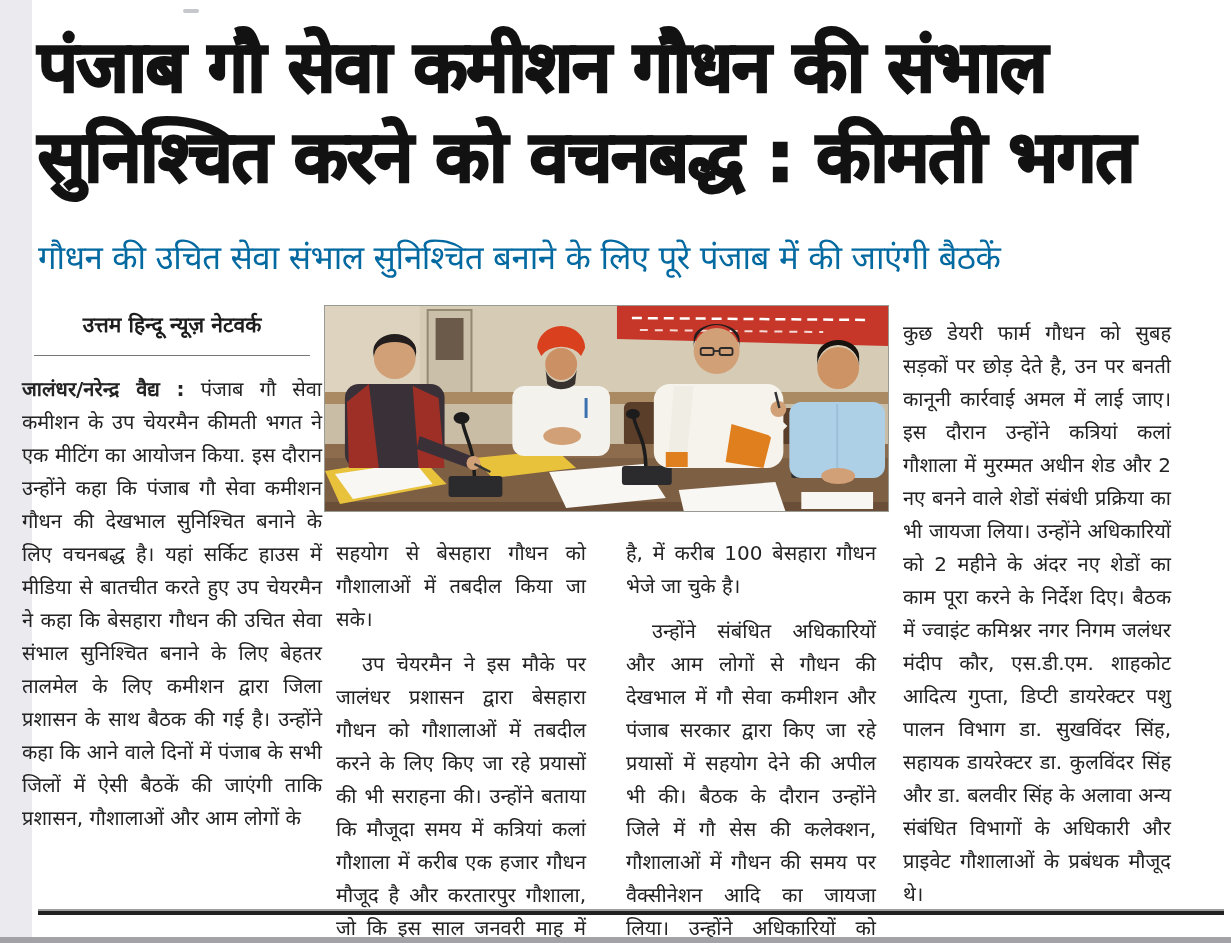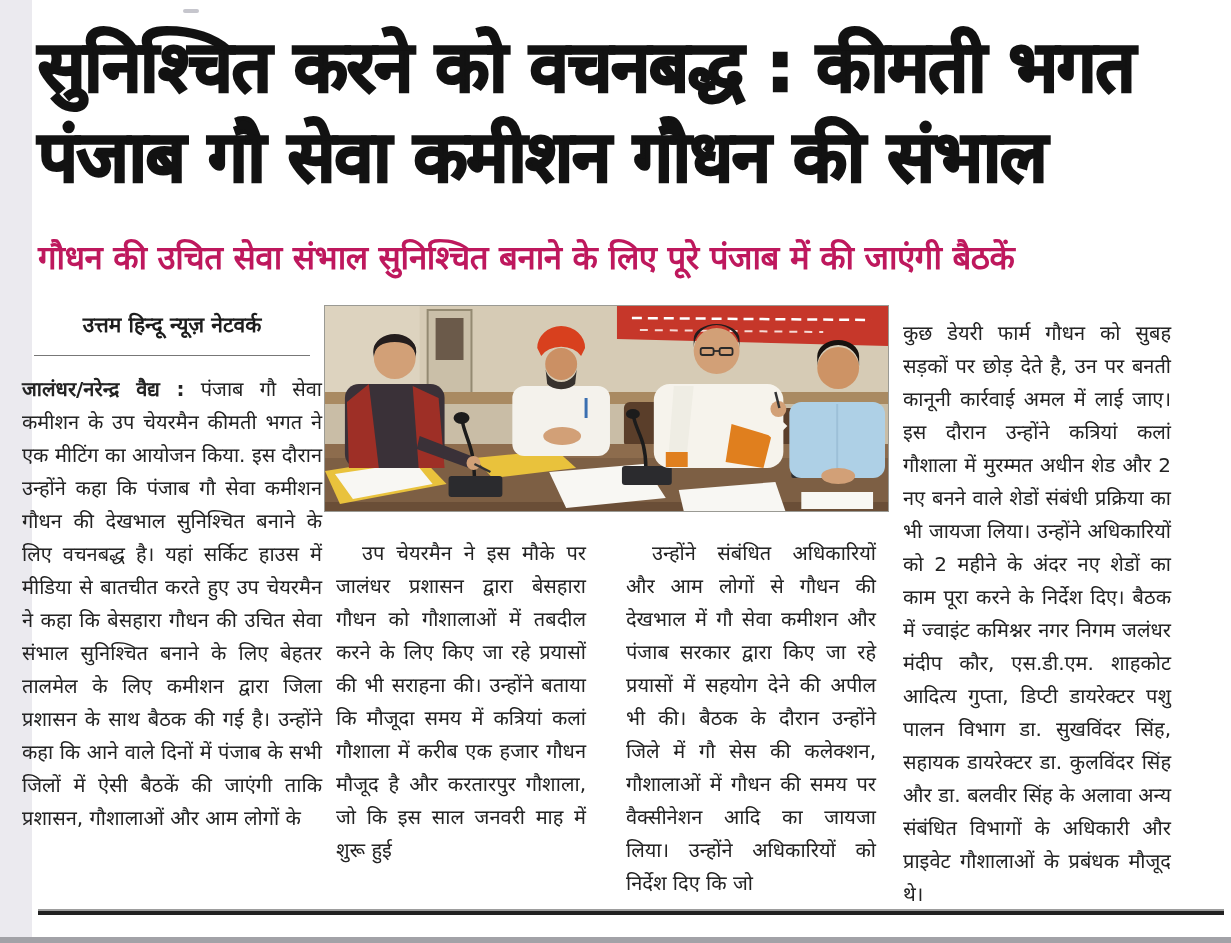--- a/index.html
+++ b/index.html
@@ -4,21 +4,21 @@
 <title></title>
 <style>
   html,body{margin:0;padding:0;background:#fff;}
   .page{position:relative;width:1231px;height:943px;background:#ffffff;overflow:hidden;
         font-family:"DejaVu Sans","Liberation Sans",sans-serif;color:#242424;}
   .edge-left{position:absolute;left:0;top:0;width:32px;height:937px;background:#ebeaef;}
   .edge-bottom{position:absolute;left:0;top:937px;width:1231px;height:6px;background:#a2a2a7;}
   .scan-mark{position:absolute;left:183px;top:9px;width:16px;height:4px;background:#c6c6cd;border-radius:2px;}
   .headline{position:absolute;left:38px;top:22px;width:1185px;color:#121212;font-weight:bold;
             font-size:70px;line-height:1.29;letter-spacing:-1px;-webkit-text-stroke:2.4px #121212;}
-  .subheadline{position:absolute;left:38px;top:237px;width:1185px;color:#be185d;font-weight:bold;
+  .subheadline{position:absolute;left:38px;top:237px;width:1185px;color:#0369a1;font-weight:normal;
             font-size:33px;line-height:1.3;letter-spacing:-0.5px;}
   .body-row{position:absolute;left:22px;top:305px;width:1177px;display:flex;gap:2px;}
   .col{font-size:20px;line-height:33px;text-align:justify;color:#232323;}
   .col1{width:300px;}
   .mid{width:565px;}
   .col4{width:292px;}
   .byline{font-size:21px;font-weight:bold;text-align:center;color:#1d1d1d;width:92%;margin:2px auto 0;
           padding:2px 0 13px;border-bottom:1.5px solid #777;}
   .col1 p{margin:17px 0 16px;}
   .photo-frame{width:563px;height:205px;border:1px solid #9a9a94;background:#d6cbb5;}
@@ -31,22 +31,22 @@
 </style>
 </head>
 <body>
 
 <div class="page">
 
   <div class="edge-left"></div>
   <div class="scan-mark"></div>
 
   <div class="headline">
+    <div>पंजाब गौ सेवा कमीशन गौधन की संभाल</div>
     <div>सुनिश्चित करने को वचनबद्ध : कीमती भगत</div>
-    <div>पंजाब गौ सेवा कमीशन गौधन की संभाल</div>
   </div>
 
   <div class="subheadline">गौधन की उचित सेवा संभाल सुनिश्चित बनाने के लिए पूरे पंजाब में की जाएंगी बैठकें</div>
 
   <div class="body-row">
 
     <div class="col col1">
       <div class="byline">उत्तम हिन्दू न्यूज़ नेटवर्क</div>
       <p><b>जालंधर/नरेन्द्र वैद्य :</b><span> पंजाब गौ सेवा कमीशन के उप चेयरमैन कीमती भगत ने एक मीटिंग का आयोजन किया. इस दौरान उन्होंने कहा कि पंजाब गौ सेवा कमीशन गौधन की देखभाल सुनिश्चित बनाने के लिए वचनबद्ध है। यहां सर्किट हाउस में मीडिया से बातचीत करते हुए उप चेयरमैन ने कहा कि बेसहारा गौधन की उचित सेवा संभाल सुनिश्चित बनाने के लिए बेहतर तालमेल के लिए कमीशन द्वारा जिला प्रशासन के साथ बैठक की गई है। उन्होंने कहा कि आने वाले दिनों में पंजाब के सभी जिलों में ऐसी बैठकें की जाएंगी ताकि प्रशासन, गौशालाओं और आम लोगों के</span></p>
     </div>
@@ -139,23 +139,25 @@
           <rect x="466" y="96" width="96" height="76" rx="12" fill="#aed0e6"></rect>
           <circle cx="515" cy="62" r="21" fill="#cd9365"></circle>
           <path d="M494,60 a21,21 0 0 1 42,0 l0,-10 a21,16 0 0 0 -42,0 Z" fill="#18120f"></path>
           <line x1="514" y1="98" x2="514" y2="168" stroke="#9dc0d8" stroke-width="2"></line>
           <ellipse cx="515" cy="170" rx="17" ry="8" fill="#d2a077"></ellipse>
         </g>
       </svg>
 
       <div class="mid-cols">
         <div class="col mid-col">
+          <p>सहयोग से बेसहारा गौधन को गौशालाओं में तबदील किया जा सके।</p>
           <p class="indent">उप चेयरमैन ने इस मौके पर जालंधर प्रशासन द्वारा बेसहारा गौधन को गौशालाओं में तबदील करने के लिए किए जा रहे प्रयासों की भी सराहना की। उन्होंने बताया कि मौजूदा समय में कत्रियां कलां गौशाला में करीब एक हजार गौधन मौजूद है और करतारपुर गौशाला, जो कि इस साल जनवरी माह में शुरू हुई</p>
         </div>
         <div class="col mid-col">
+          <p>है, में करीब 100 बेसहारा गौधन भेजे जा चुके है।</p>
           <p class="indent">उन्होंने संबंधित अधिकारियों और आम लोगों से गौधन की देखभाल में गौ सेवा कमीशन और पंजाब सरकार द्वारा किए जा रहे प्रयासों में सहयोग देने की अपील भी की। बैठक के दौरान उन्होंने जिले में गौ सेस की कलेक्शन, गौशालाओं में गौधन की समय पर वैक्सीनेशन आदि का जायजा लिया। उन्होंने अधिकारियों को निर्देश दिए कि जो</p>
         </div>
       </div>
     </div>
 
     <div class="col col4">
       <p>कुछ डेयरी फार्म गौधन को सुबह सड़कों पर छोड़ देते है, उन पर बनती कानूनी कार्रवाई अमल में लाई जाए। इस दौरान उन्होंने कत्रियां कलां गौशाला में मुरम्मत अधीन शेड और 2 नए बनने वाले शेडों संबंधी प्रक्रिया का भी जायजा लिया। उन्होंने अधिकारियों को 2 महीने के अंदर नए शेडों का काम पूरा करने के निर्देश दिए। बैठक में ज्वाइंट कमिश्नर नगर निगम जलंधर मंदीप कौर, एस.डी.एम. शाहकोट आदित्य गुप्ता, डिप्टी डायरेक्टर पशु पालन विभाग डा. सुखविंदर सिंह, सहायक डायरेक्टर डा. कुलविंदर सिंह और डा. बलवीर सिंह के अलावा अन्य संबंधित विभागों के अधिकारी और प्राइवेट गौशालाओं के प्रबंधक मौजूद थे।</p>
     </div>
 
   </div>

